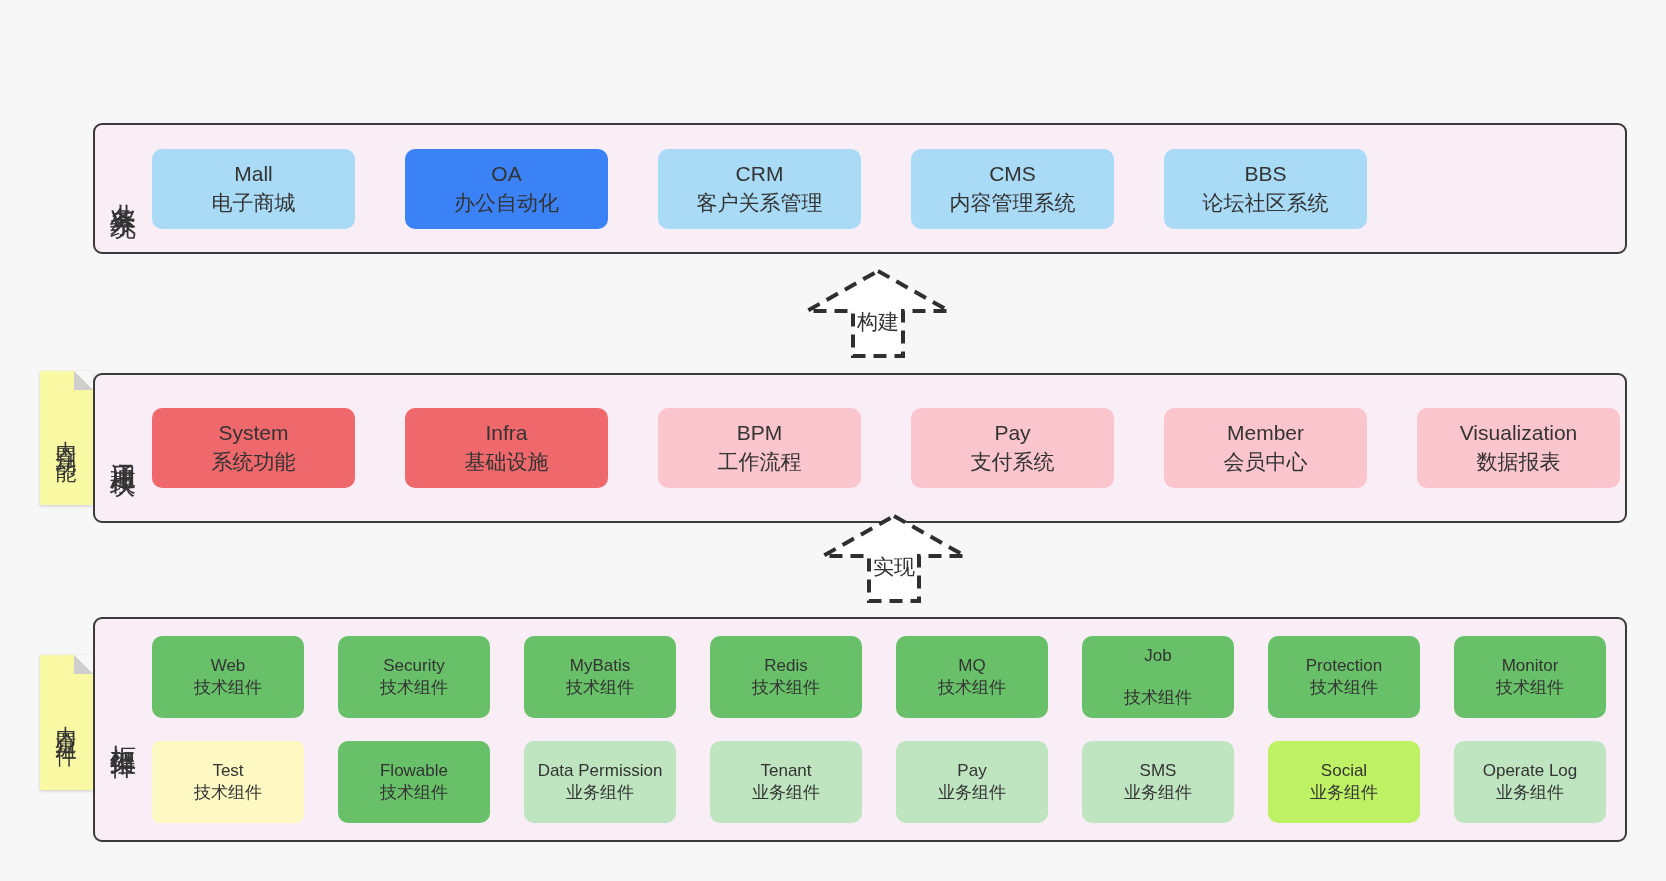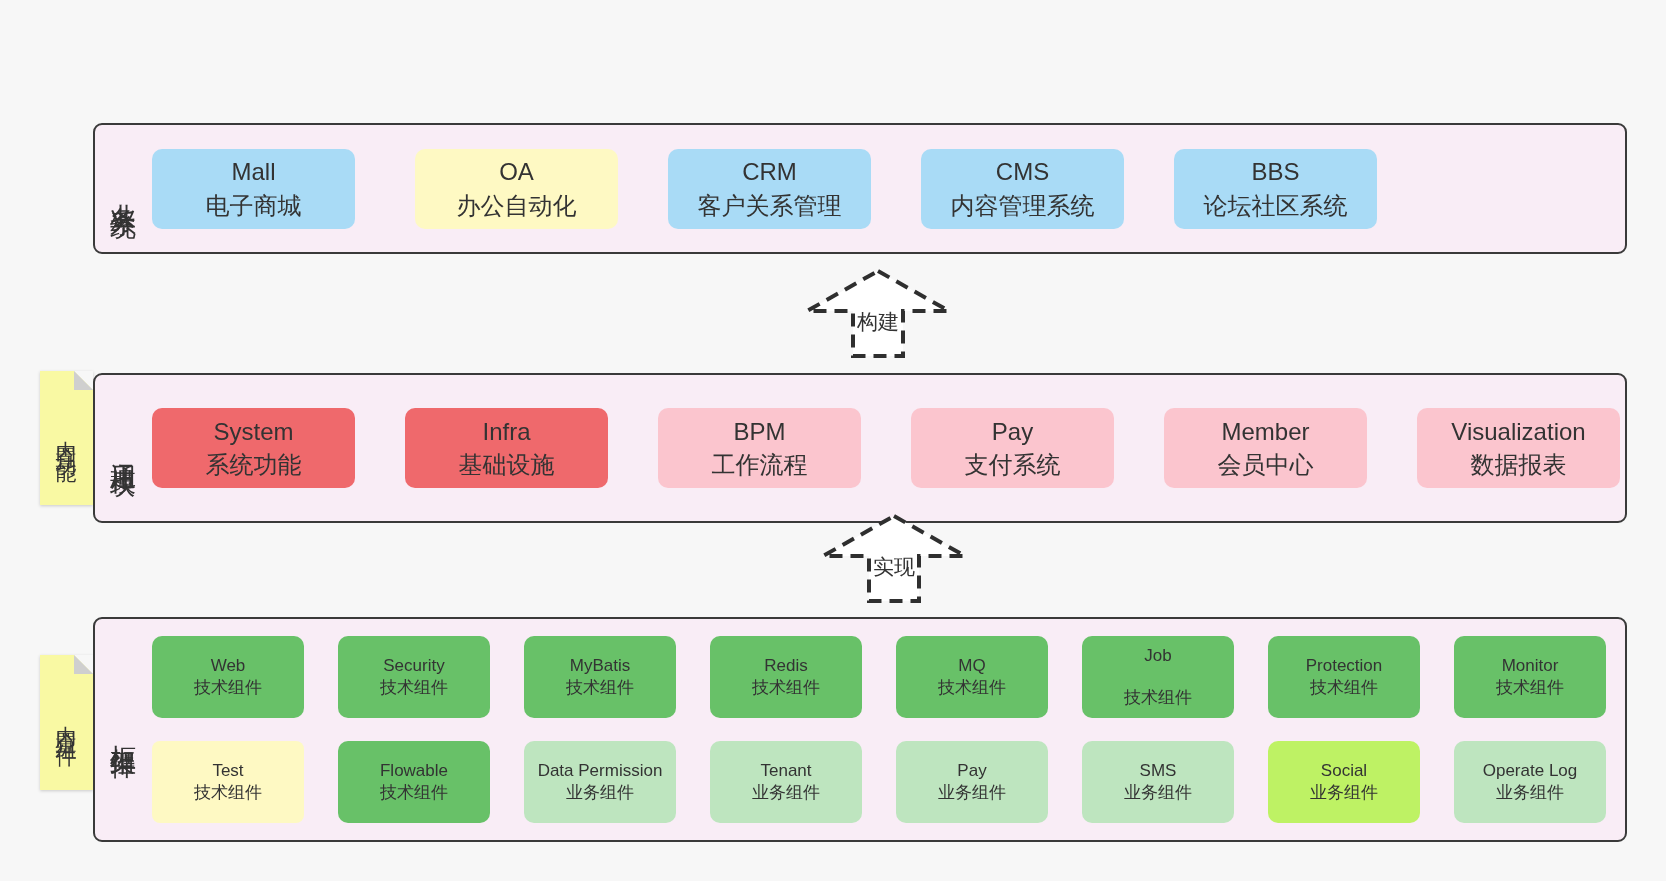--- a/index.html
+++ b/index.html
@@ -23,21 +23,21 @@
     font-size:26px;letter-spacing:3px;color:#333;line-height:1;
   }
   .boxes{flex:1;display:flex;flex-direction:column;justify-content:center;gap:23px;}
   .box-row{display:flex;}
   .panel-1 .box-row,.panel-2 .box-row{gap:50px;}
   .panel-3 .box-row{gap:34px;}
   .box{
     border-radius:10px;display:flex;flex-direction:column;align-items:center;
     justify-content:center;text-align:center;color:#333;
   }
-  .panel-1 .box,.panel-2 .box{width:203px;height:80px;font-size:24px;line-height:1.38;}
+  .panel-1 .box,.panel-2 .box{width:203px;height:80px;font-size:21px;line-height:1.38;}
   .panel-3 .box{width:152px;height:82px;font-size:17px;line-height:1.28;}
   
   .note{
     position:absolute;left:40px;width:53px;background:#f9f9a3;
     box-shadow:0 1px 3px rgba(0,0,0,.18);
     display:flex;align-items:center;justify-content:center;
   }
   .note-1{top:371px;height:134px;}
   .note-2{top:655px;height:135px;}
   .note-text{
@@ -81,21 +81,21 @@
   <section class="panel panel-1">
     <div class="v-label">
       <span>业务系统</span>
     </div>
     <div class="boxes">
         <div class="box-row">
           <div class="box" style="background: rgb(169, 219, 246);">
             <div>Mall</div>
             <div>电子商城</div>
           </div>
-          <div class="box" style="background: #fef9c3; margin-left: 10px;">
+          <div class="box" style="background: #3b82f6;">
             <div>OA</div>
             <div>办公自动化</div>
           </div>
           <div class="box" style="background: rgb(169, 219, 246);">
             <div>CRM</div>
             <div>客户关系管理</div>
           </div>
           <div class="box" style="background: rgb(169, 219, 246);">
             <div>CMS</div>
             <div>内容管理系统</div>

